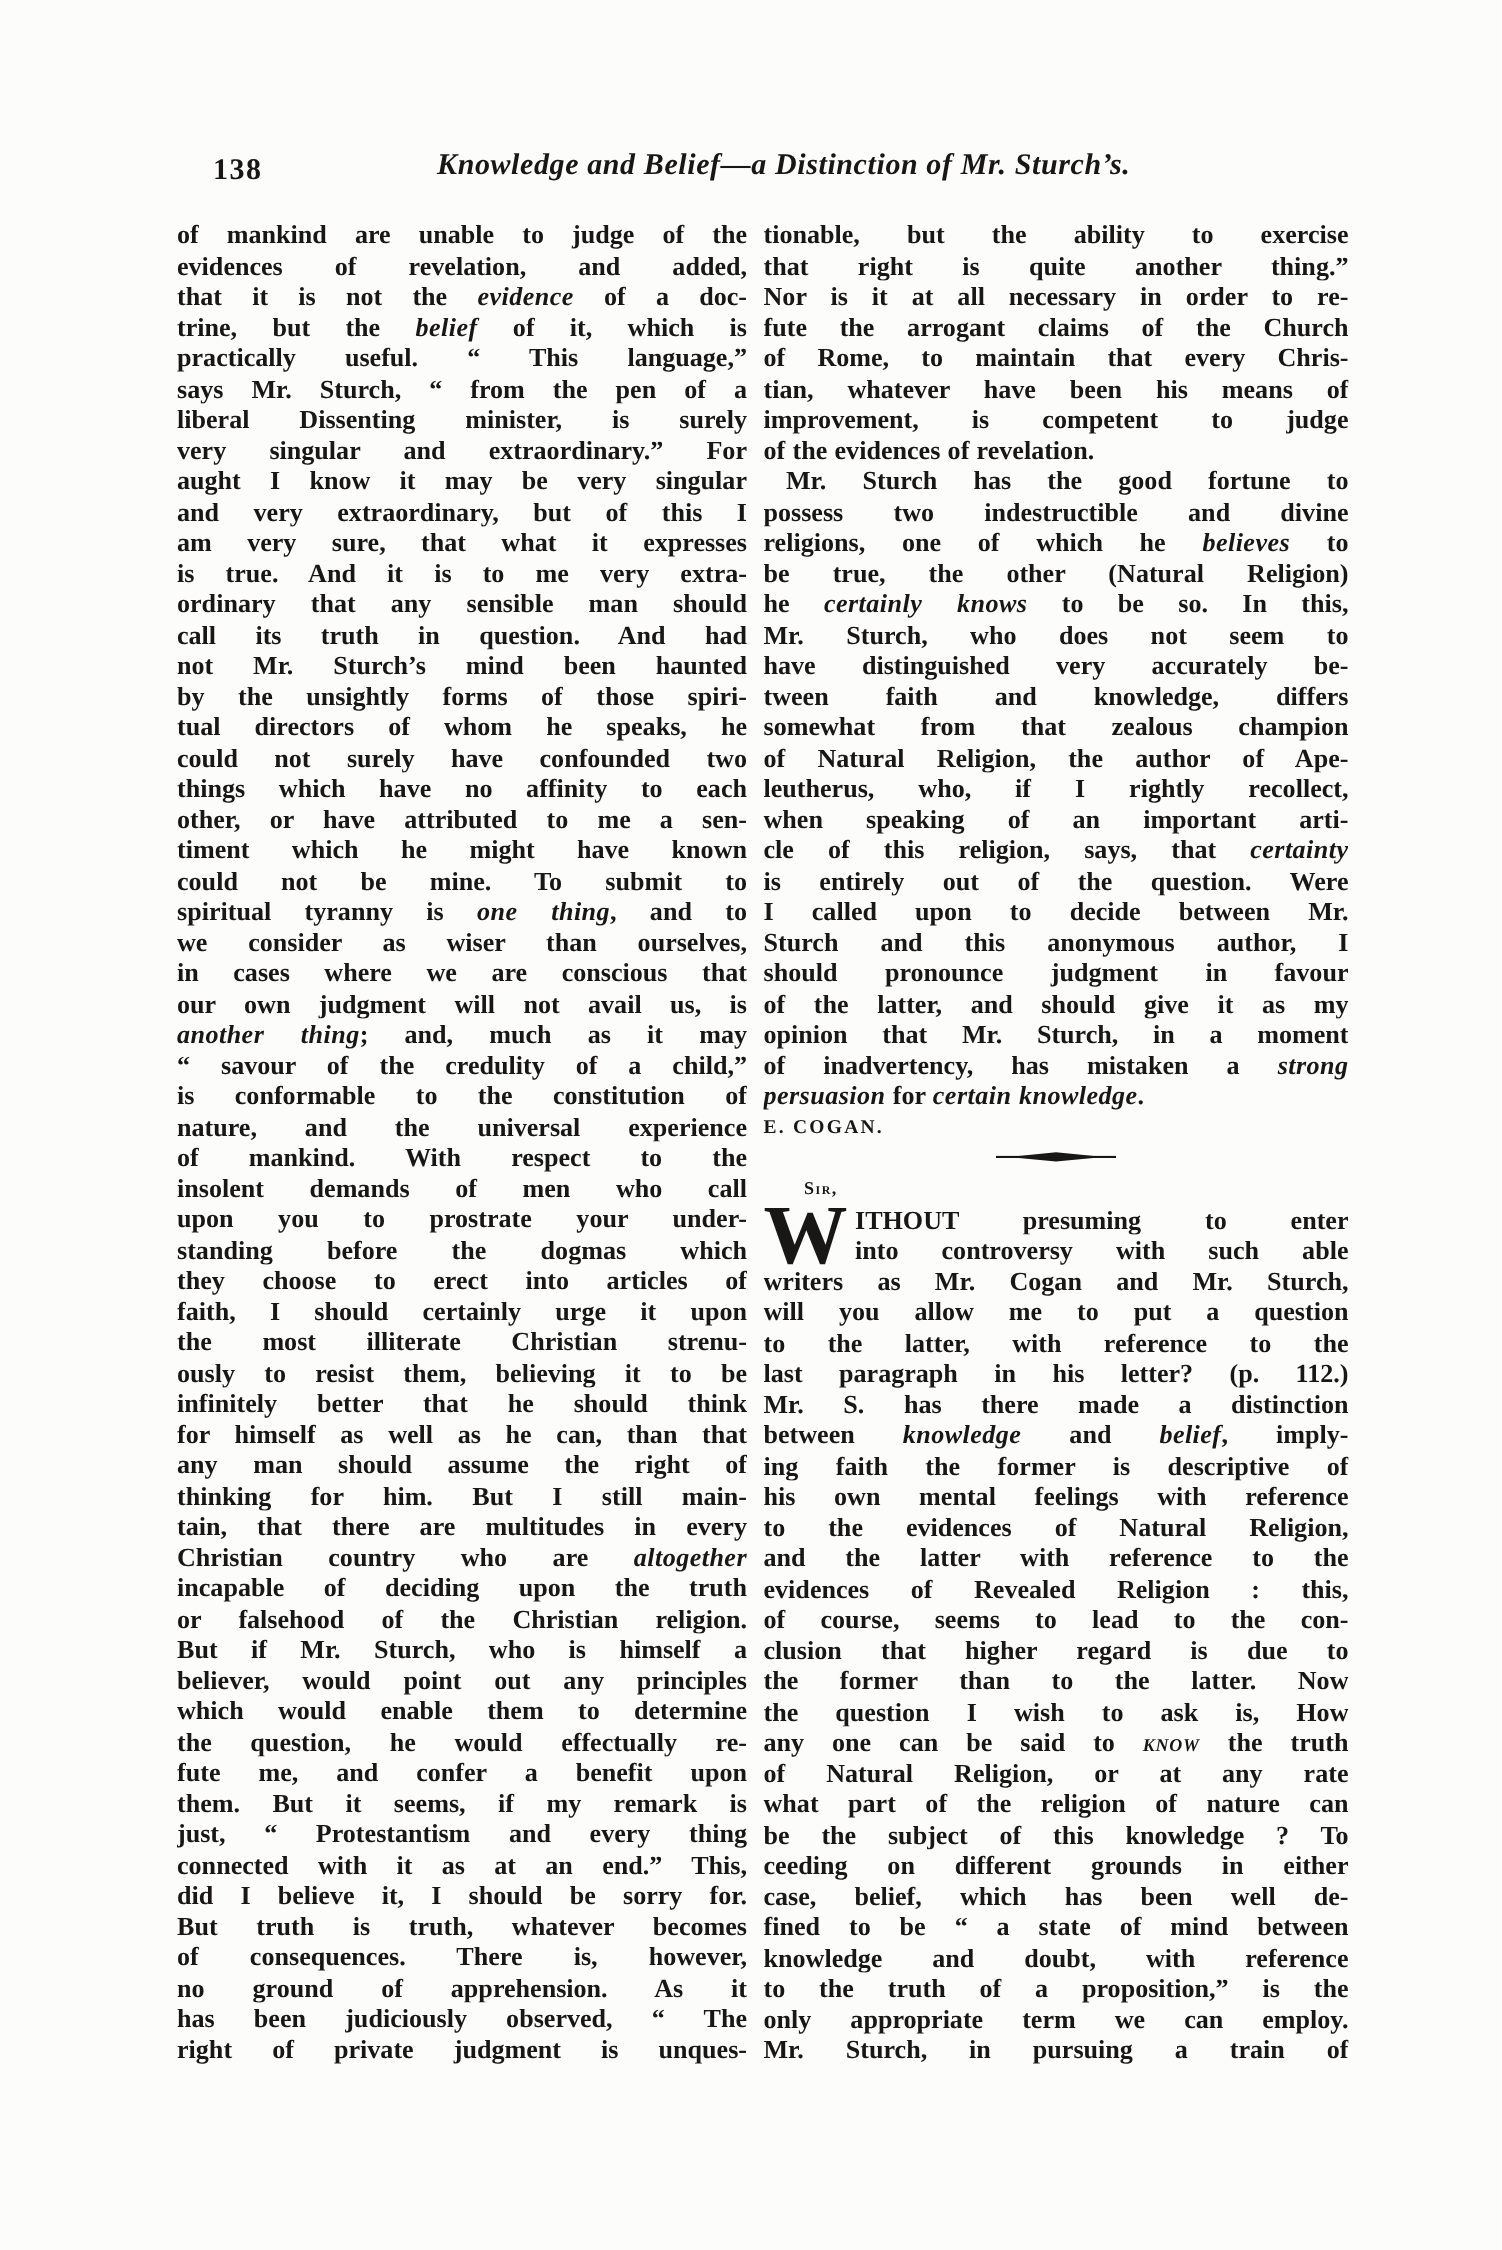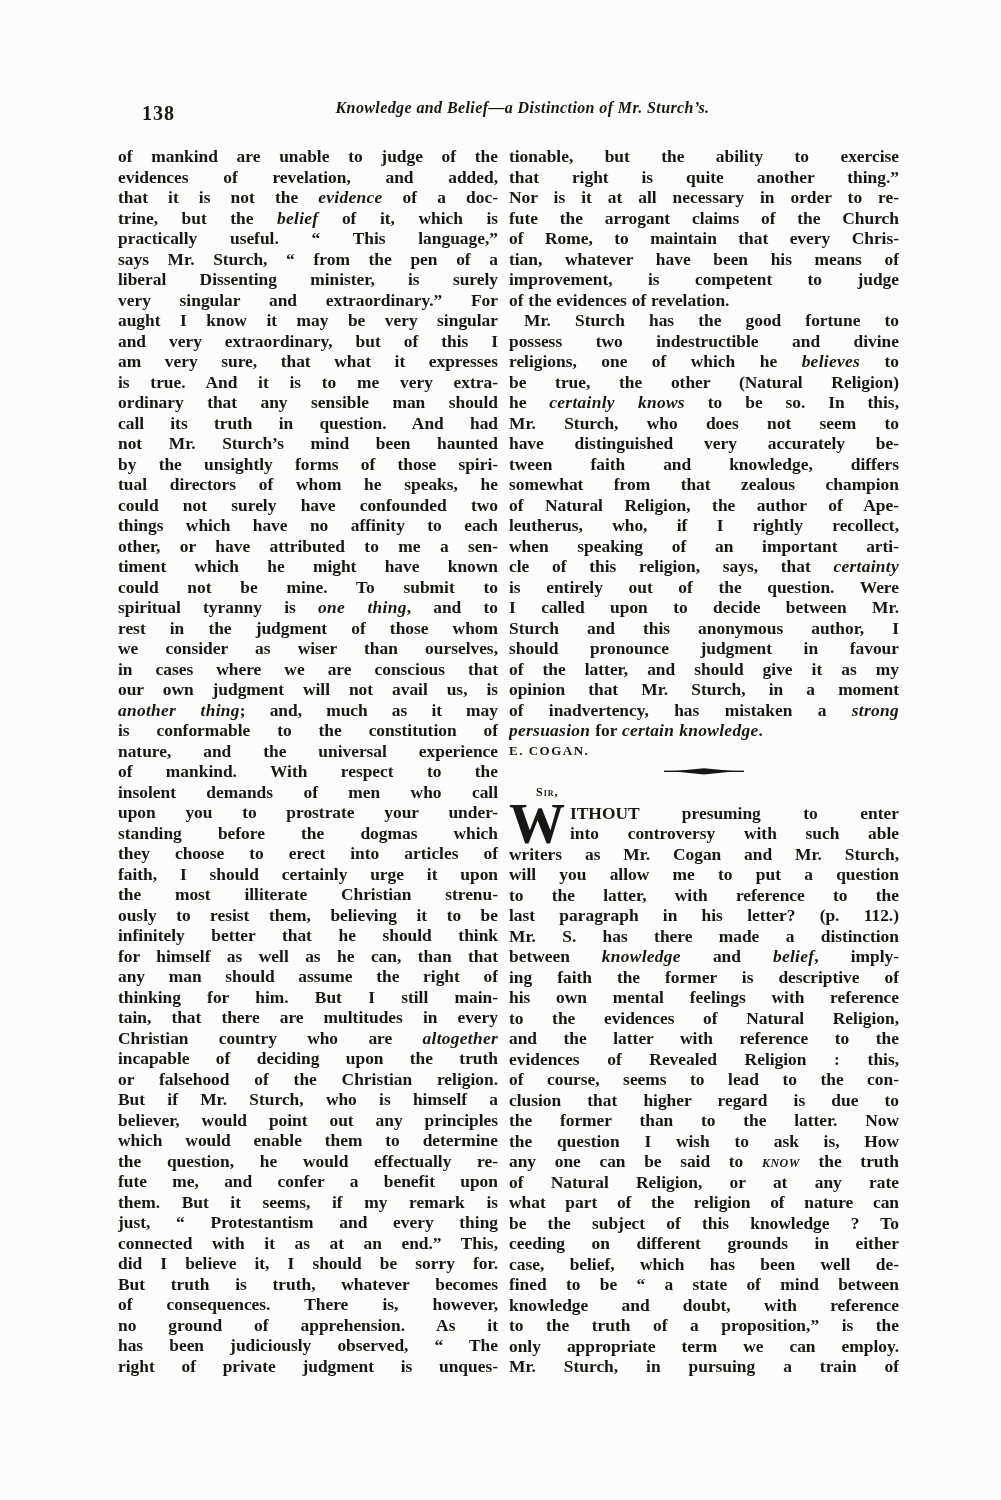--- a/index.html
+++ b/index.html
@@ -35,21 +35,21 @@
     font-size: 20px;
     font-weight: bold;
     letter-spacing: 1px;
     margin-left: 24px;
   }
   .running-title {
     display: block;
     text-align: center;
     font-style: italic;
     font-weight: bold;
-    font-size: 16px;
+    font-size: 20px;
     letter-spacing: 0.4px;
     padding-left: 30px;
   }
   
   .columns {
     position: absolute;
     top: 146px;
     left: 118px;
     display: flex;
     gap: 11px;
@@ -132,25 +132,25 @@
         <div class="line">call its truth in question. And had</div>
         <div class="line">not Mr. Sturch’s mind been haunted</div>
         <div class="line">by the unsightly forms of those spiri-</div>
         <div class="line">tual directors of whom he speaks, he</div>
         <div class="line">could not surely have confounded two</div>
         <div class="line">things which have no affinity to each</div>
         <div class="line">other, or have attributed to me a sen-</div>
         <div class="line">timent which he might have known</div>
         <div class="line">could not be mine. To submit to</div>
         <div class="line">spiritual tyranny is <i>one thing</i>, and to</div>
-        <div class="line">rest in the judgment of those whom</div>
         <div class="line">we consider as wiser than ourselves,</div>
         <div class="line">in cases where we are conscious that</div>
         <div class="line">our own judgment will not avail us, is</div>
         <div class="line"><i>another thing</i>; and, much as it may</div>
+        <div class="line">“ savour of the credulity of a child,”</div>
         <div class="line">is conformable to the constitution of</div>
         <div class="line">nature, and the universal experience</div>
         <div class="line">of mankind. With respect to the</div>
         <div class="line">insolent demands of men who call</div>
         <div class="line">upon you to prostrate your under-</div>
         <div class="line">standing before the dogmas which</div>
         <div class="line">they choose to erect into articles of</div>
         <div class="line">faith, I should certainly urge it upon</div>
         <div class="line">the most illiterate Christian strenu-</div>
         <div class="line">ously to resist them, believing it to be</div>

